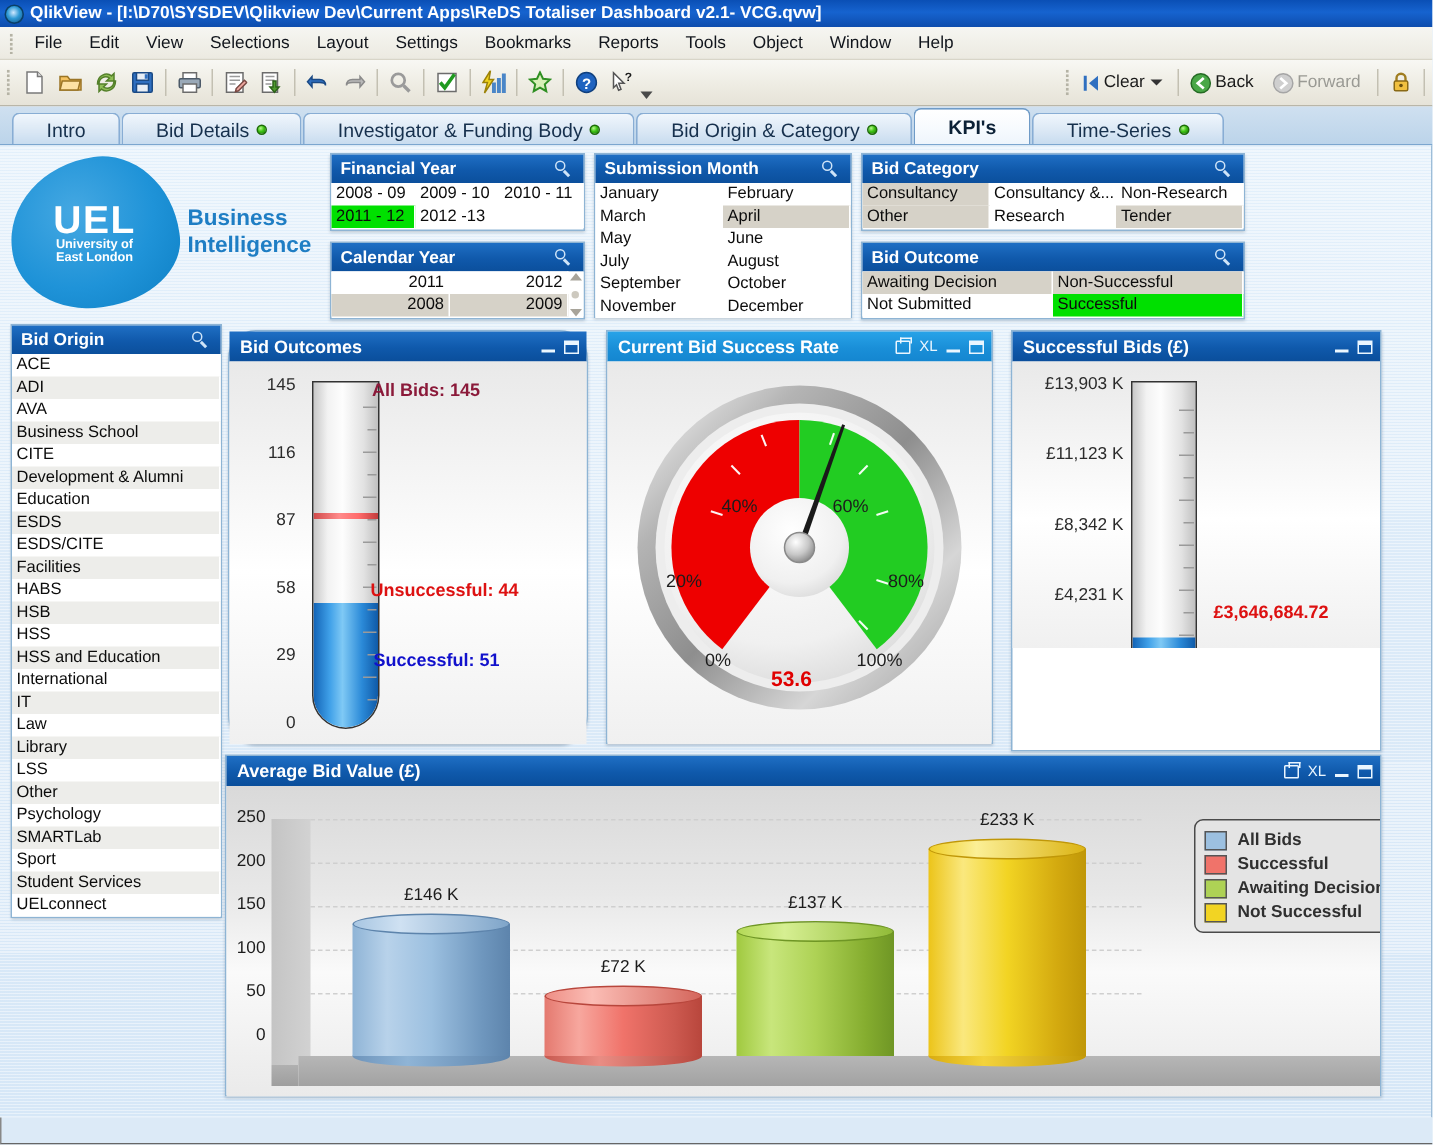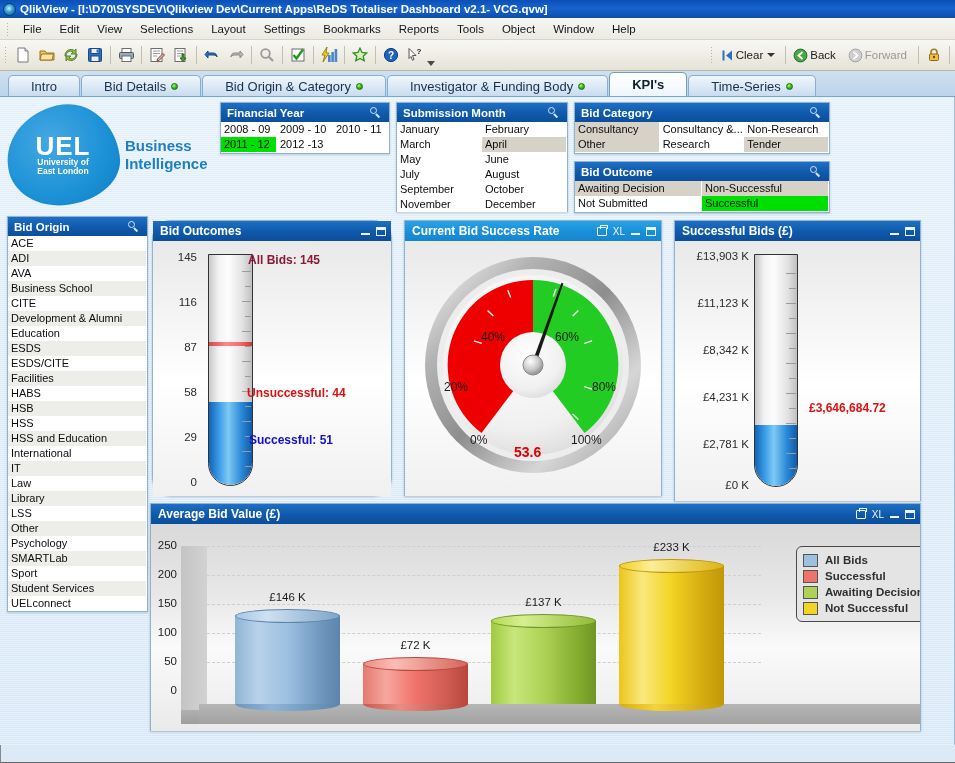--- a/index.html
+++ b/index.html
@@ -374,25 +374,25 @@
 
   <div class="tabbar">
     <div class="tab">
       <span>Intro</span>
     </div>
     <div class="tab">
       <span>Bid Details</span>
       <span class="dot"></span>
     </div>
     <div class="tab">
+      <span>Investigator &amp; Funding Body</span>
+      <span class="dot"></span>
+    </div>
+    <div class="tab">
       <span>Bid Origin &amp; Category</span>
-      <span class="dot"></span>
-    </div>
-    <div class="tab">
-      <span>Investigator &amp; Funding Body</span>
       <span class="dot"></span>
     </div>
     <div class="tab active">
       <span>KPI's</span>
     </div>
     <div class="tab">
       <span>Time-Series</span>
       <span class="dot"></span>
     </div>
   </div>
@@ -430,20 +430,44 @@
         <div class="cell plain">2010 - 11</div>
       </div>
       <div class="lb-row">
         <div class="cell sel-green">2011 - 12</div>
         <div class="cell plain">2012 -13</div>
         <div class="cell empty"></div>
       </div>
     </div>
   </div>
 
+  <div class="lb" style="left:220px; top:161px; width:170px; height:52px;">
+    <div class="lb-head">
+      <span>Calendar Year</span>
+      <span class="sp mag">
+          <i></i>
+          <b></b>
+        </span>
+    </div>
+    <div class="lb-body" style="position:relative; padding-right:10px;">
+      <div class="lb-row">
+        <div class="cell plain rt">2011</div>
+        <div class="cell plain rt">2012</div>
+      </div>
+      <div class="lb-row">
+        <div class="cell sel-grey rt">2008</div>
+        <div class="cell sel-grey rt">2009</div>
+      </div>
+      <div class="scroll-arrows">
+        <div class="sa up"></div>
+        <div class="sa mid"></div>
+        <div class="sa dn"></div>
+      </div>
+    </div>
+  </div>
 
   <div class="lb" style="left:396px; top:102px; width:172px; height:110px;">
     <div class="lb-head">
       <span>Submission Month</span>
       <span class="sp mag">
           <i></i>
           <b></b>
         </span>
     </div>
     <div class="lb-body">
@@ -714,21 +738,21 @@
   </div>
 
   <div class="cp" style="left:674px; top:220px; width:247px; height:281px;">
     <div class="cp-head">
       <span>Successful Bids  (£)</span>
       <span class="cp-icons">
         <span class="ico-min"></span>
         <span class="ico-max"></span>
       </span>
     </div>
-    <div class="cp-body" style="height:260px;">
+    <div class="cp-body" style="height:191px;">
       <div class="ax-lbl" style="left:4px; top:9px;   width:70px;">£13,903 K</div>
       <div class="ax-lbl" style="left:4px; top:56px;  width:70px;">£11,123 K</div>
       <div class="ax-lbl" style="left:4px; top:103px; width:70px;">£8,342 K</div>
       <div class="ax-lbl" style="left:4px; top:150px; width:70px;">£4,231 K</div>
       <div class="ax-lbl" style="left:4px; top:197px; width:70px;">£2,781 K</div>
       <div class="ax-lbl" style="left:4px; top:238px; width:70px;">£0 K</div>
 
       <div class="therm-tube" style="left:79px; top:13px; width:44px; height:233px;">
         <div class="therm-fill" style="height:61px;"></div>
         <div class="therm-ticks">

